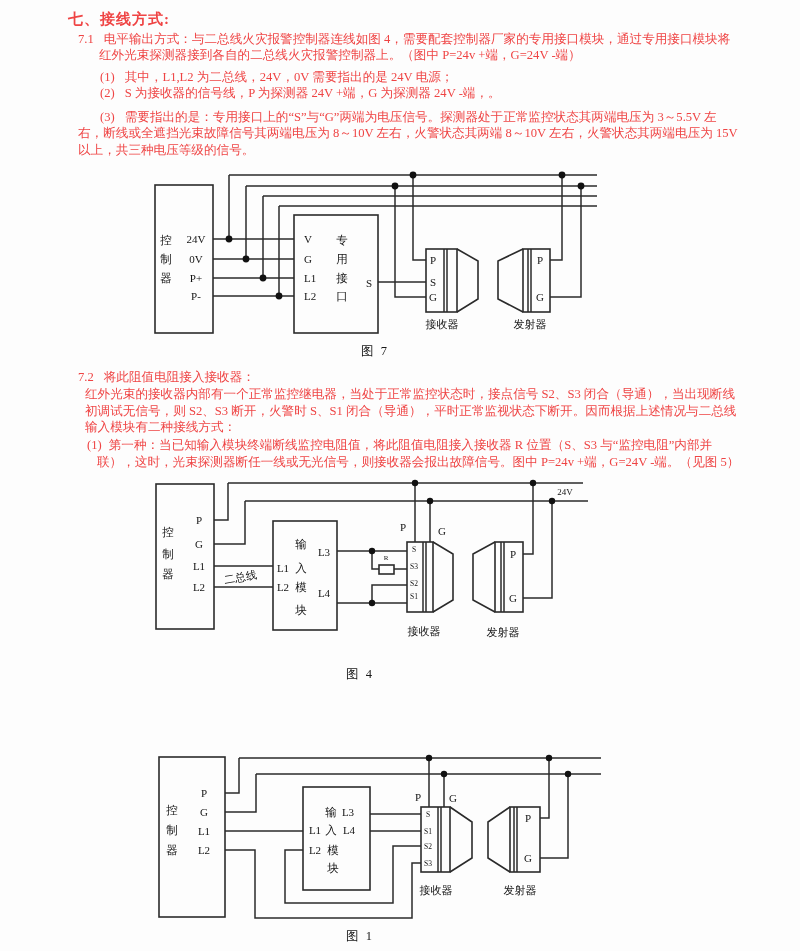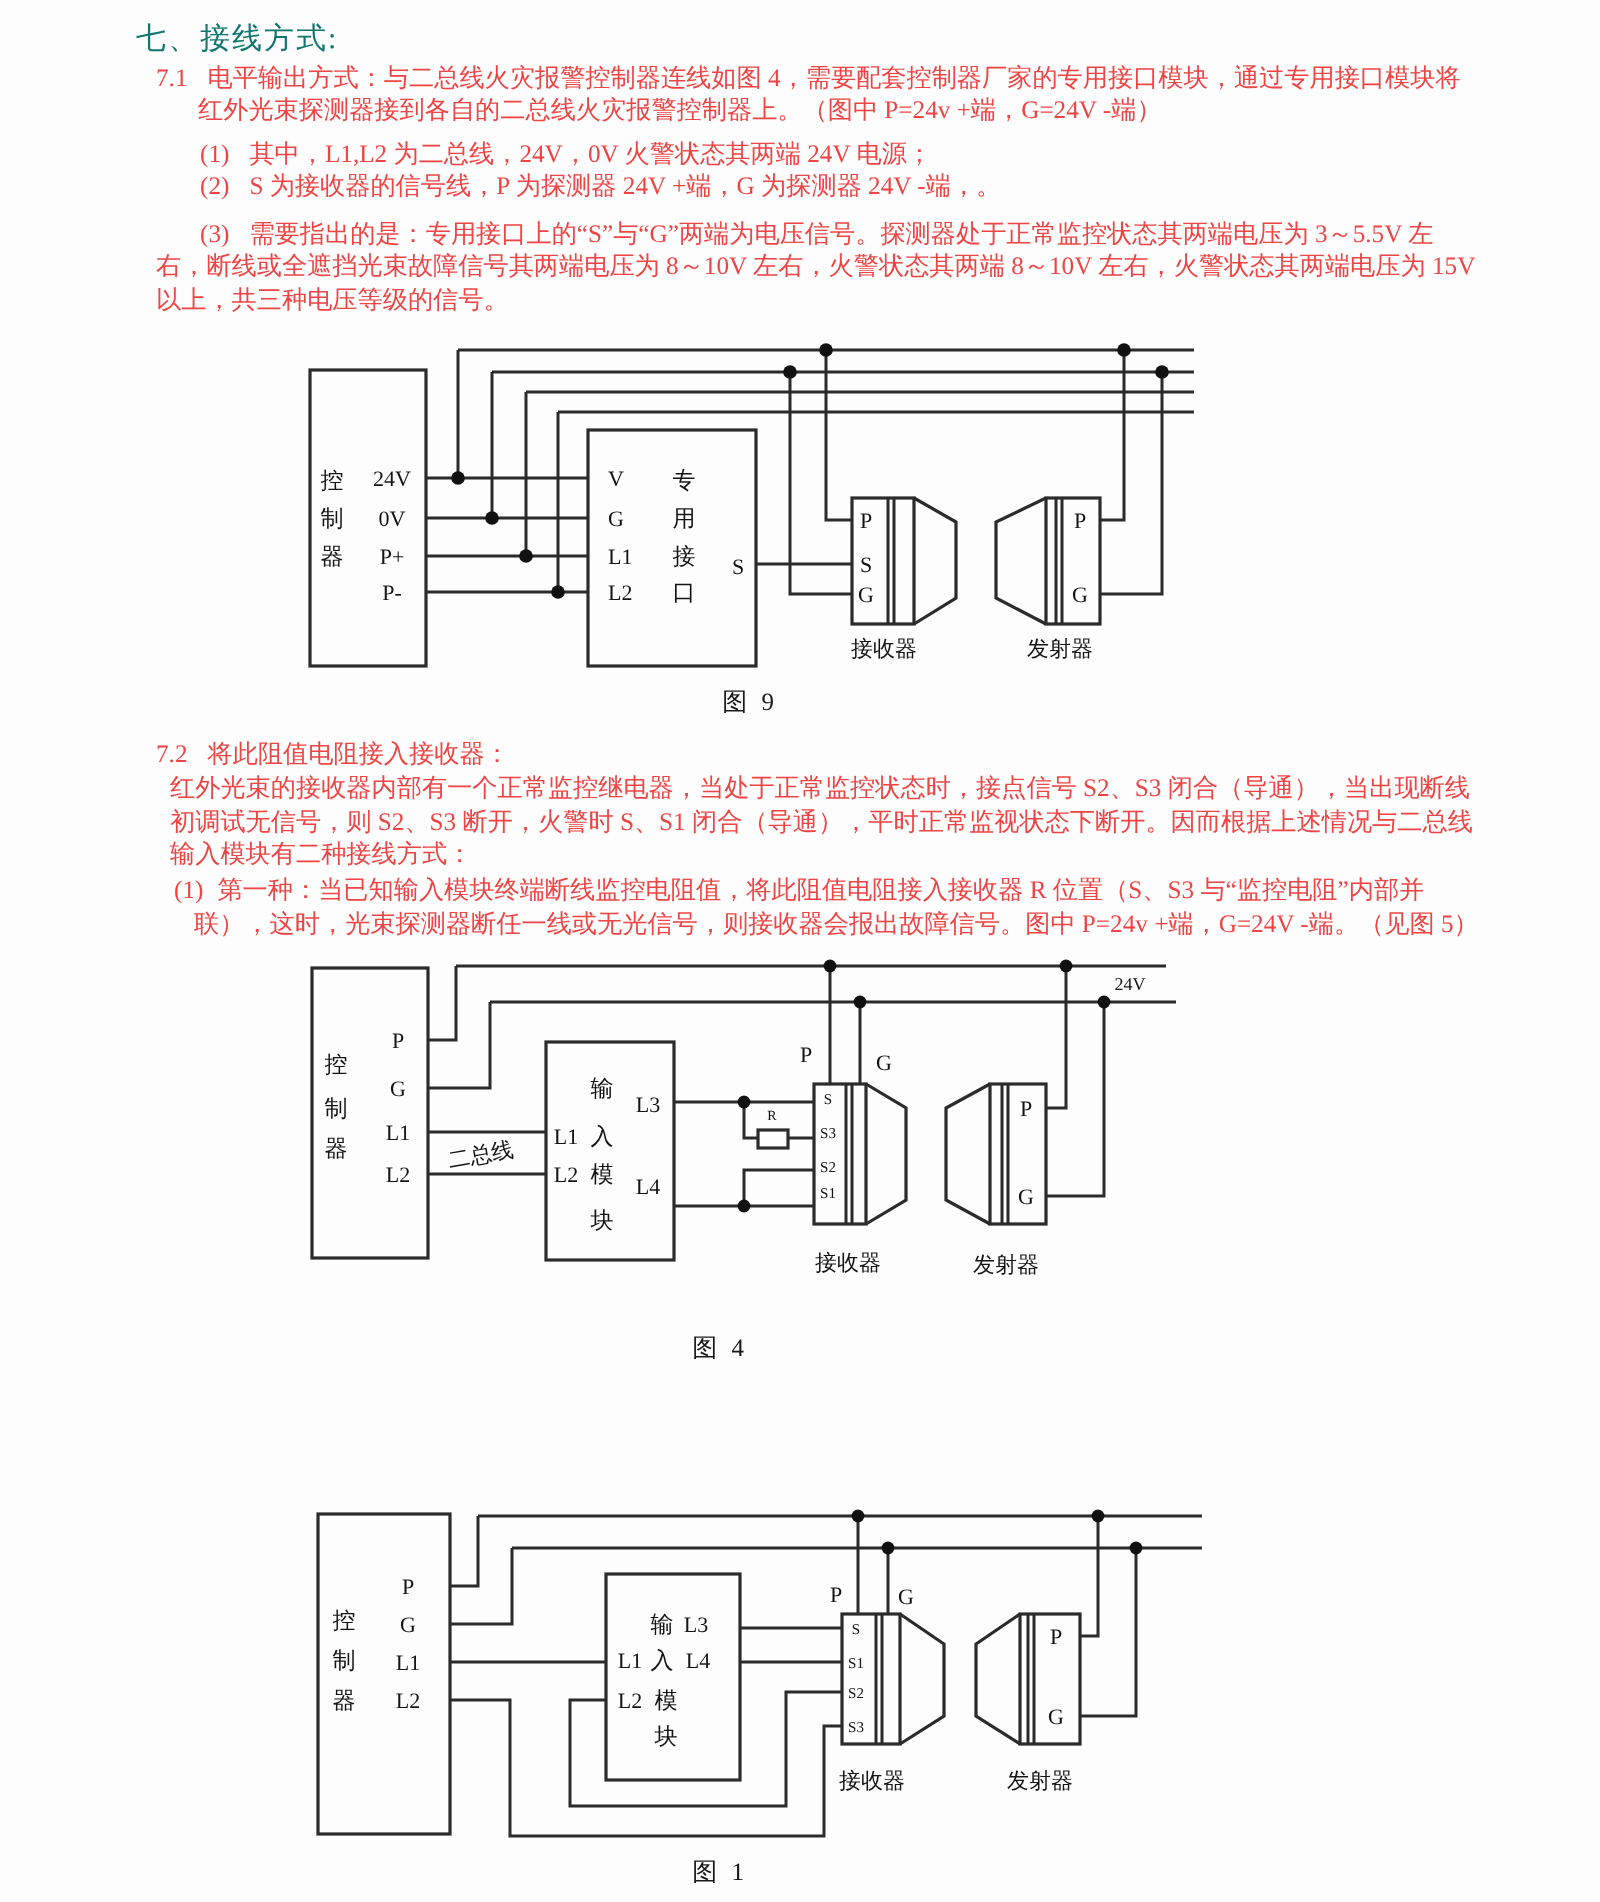--- a/index.html
+++ b/index.html
@@ -1,20 +1,20 @@
 <!DOCTYPE html>
 <html><head>
 <meta charset="utf-8">
 <style>
   *{margin:0;padding:0;box-sizing:border-box}
   html,body{background:#ffffff}
   .page{position:relative;width:800px;height:951px;background:#fdfdfd;overflow:hidden;
         font-family:"Liberation Serif","DejaVu Serif",serif;color:#161616}
-  .doc-title{position:absolute;left:68px;top:10px;font-size:15px;font-weight:normal;
-             color:#0f766e;letter-spacing:1px;white-space:nowrap}
+  .doc-title{position:absolute;left:68px;top:10px;font-size:15px;font-weight:bold;
+             color:#ef4444;letter-spacing:1px;white-space:nowrap}
   .para{position:absolute;font-size:12.6px;line-height:16.4px;color:#ef4444}
   .num{margin-right:10px}
   .s71-intro{left:99px;top:31px;width:641px;text-indent:-21px}
   .s71-it1{left:100px;top:69px;width:650px;white-space:nowrap}
   .s71-it2{left:100px;top:85px;width:650px;white-space:nowrap}
   .s71-it3{left:78px;top:109px;width:663px;text-indent:22px}
   .s72-head{left:78px;top:369px;width:660px;white-space:nowrap}
   .s72-para{left:85px;top:386px;width:657px;line-height:16.6px}
   .s72-it1{left:97px;top:437px;width:646px;text-indent:-10px;line-height:16.5px}
   .s72-it1 .num{margin-right:7px}
@@ -42,21 +42,21 @@
 </style>
 </head>
 <body>
 
 <div class="page">
 
   <div class="doc-title">七、接线方式:</div>
 
   <div class="para s71-intro"><span class="num">7.1</span><span>电平输出方式：与二总线火灾报警控制器连线如图 4，需要配套控制器厂家的专用接口模块，通过专用接口模块将红外光束探测器接到各自的二总线火灾报警控制器上。（图中 P=24v +端，G=24V -端）</span></div>
 
-  <div class="para s71-it1"><span class="num">(1)</span><span>其中，L1,L2 为二总线，24V，0V 火警状态其两端 24V 电源；</span></div>
+  <div class="para s71-it1"><span class="num">(1)</span><span>其中，L1,L2 为二总线，24V，0V 需要指出的是 24V 电源；</span></div>
   <div class="para s71-it2"><span class="num">(2)</span><span>S 为接收器的信号线，P 为探测器 24V +端，G 为探测器 24V -端，。</span></div>
   <div class="para s71-it3"><span class="num">(3)</span><span>需要指出的是：专用接口上的“S”与“G”两端为电压信号。探测器处于正常监控状态其两端电压为 3～5.5V 左右，断线或全遮挡光束故障信号其两端电压为 8～10V 左右，火警状态其两端 8～10V 左右，火警状态其两端电压为 15V 以上，共三种电压等级的信号。</span></div>
 
   <svg class="f4" width="470" height="170" viewBox="0 0 470 170">
     <g>
       <path class="w" d="M89 7H457 M106 18H457 M123 28H457 M139 38H457"></path>
     </g>
     <g>
       <rect class="bx" x="15" y="17" width="58" height="148"></rect>
       <text class="cj" x="26" y="76">控</text>
@@ -108,21 +108,21 @@
       <text class="tm" x="400" y="96">P</text>
       <text class="tm" x="400" y="133">G</text>
       <text class="lbl" x="390" y="160">发射器</text>
     </g>
     <g>
       <path class="w" d="M410 92H422V7 M410 129H441V18"></path>
       <circle class="dot" cx="422" cy="7" r="3.4"></circle>
         <circle class="dot" cx="441" cy="18" r="3.4"></circle>
     </g>
   </svg>
-  <div class="fig-caption cap4">图 9</div>
+  <div class="fig-caption cap4">图 7</div>
 
   <div class="para s72-head"><span class="num">7.2</span><span>将此阻值电阻接入接收器：</span></div>
   <div class="para s72-para">红外光束的接收器内部有一个正常监控继电器，当处于正常监控状态时，接点信号 S2、S3 闭合（导通），当出现断线初调试无信号，则 S2、S3 断开，火警时 S、S1 闭合（导通），平时正常监视状态下断开。因而根据上述情况与二总线输入模块有二种接线方式：</div>
   <div class="para s72-it1"><span class="num">(1)</span><span>第一种：当已知输入模块终端断线监控电阻值，将此阻值电阻接入接收器 R 位置（S、S3 与“监控电阻”内部并联），这时，光束探测器断任一线或无光信号，则接收器会报出故障信号。图中 P=24v +端，G=24V -端。（见图 5）</span></div>
 
   <svg class="f5" width="475" height="162" viewBox="0 0 475 162">
     <g>
       <path class="w" d="M88 5H443 M105 23H448"></path>
       <text class="tv" x="425" y="17">24V</text>
     </g>

